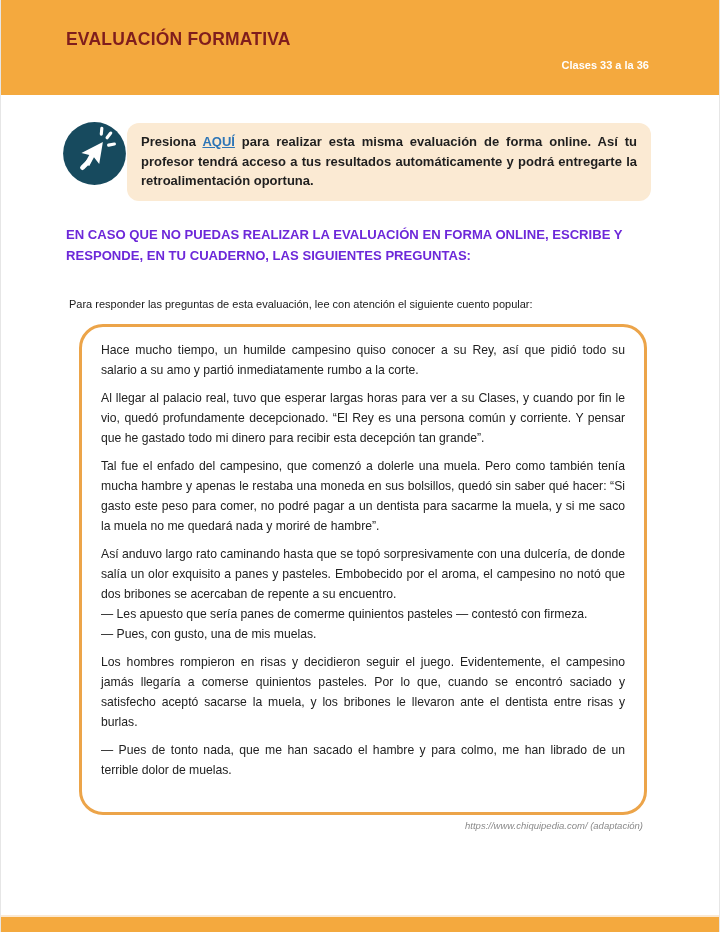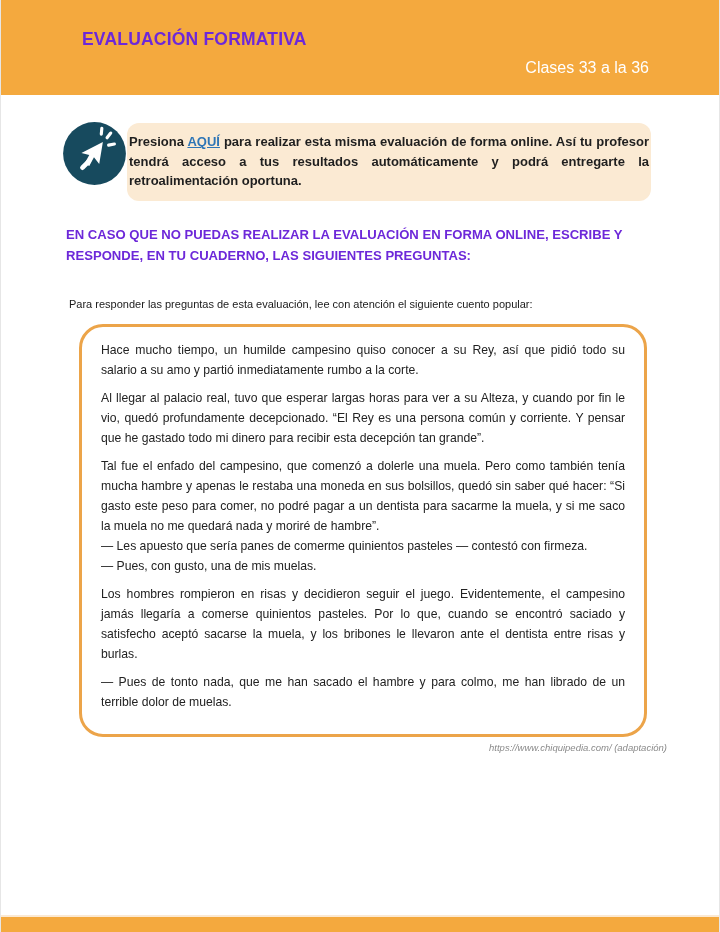--- a/index.html
+++ b/index.html
@@ -22,44 +22,44 @@
     border-right:1px solid #e6e6e6;
   }
 
   
   .header{
     height:95px;
     background:var(--header_orange);
     position:relative;
   }
   .header-titles{
-    position:absolute;left:81px;top:26px;
-    color:#6d28d9;font-weight:bold;
+    position:absolute;left:65px;top:26px;
+    color:#7f1d1d;font-weight:bold;
     font-size:17.5px;line-height:26px;
     letter-spacing:.2px;
   }
   .header-classes{
     position:absolute;right:70px;top:59px;
-    color:#ffffff;font-weight:normal;font-size:16px;
+    color:#ffffff;font-weight:bold;font-size:11px;
   }
 
   
   .callout-row{
     display:flex;align-items:flex-start;
     margin:25px 0 0 60px;
   }
   .callout-icon{
     width:67px;height:67px;flex:none;
     margin-top:0;
   }
   .callout-box{
     width:524px;margin-left:-1px;margin-top:3px;
     background:var(--callout_bg);
     border-radius:12px;
-    padding:9px 2px 10px;
+    padding:9px 14px 10px;
   }
   .callout-text{
     font-size:13px;font-weight:bold;
     line-height:19.5px;text-align:justify;
     color:var(--text_dark);
   }
   .callout-link{
     color:var(--link_blue);
     text-decoration:underline;
     cursor:pointer;
@@ -76,33 +76,33 @@
   .intro{
     margin:32px 60px 0 68px;
     font-size:11px;color:#1a1a1a;
   }
 
   
   .story-box{
     margin:14px 72px 0 78px;
     border:3px solid var(--story_border);
     border-radius:24px;
-    padding:13px 19px 22px;
+    padding:13px 19px 32px;
     background:#ffffff;
   }
   .story-p{
     font-size:12.2px;line-height:20px;
     text-align:justify;color:#222222;
     margin:8px 0 0;
   }
   .story-p.tight,.story-p:first-child{margin-top:0;}
 
   
   .citation{
-    margin:5px 52px 0 0;
+    margin:5px 76px 0 0;
     text-align:right;
     font-size:9.5px;font-style:italic;
     color:var(--citation_gray);
   }
 
   
   .footer-bar{
     position:absolute;bottom:0;left:0;right:0;
     height:17px;
     background:var(--header_orange);
@@ -134,22 +134,23 @@
     <p class="callout-text"><span>Presiona </span><a class="callout-link">AQUÍ</a><span> para realizar esta misma evaluación de forma online. Así tu profesor tendrá acceso a tus resultados automáticamente y podrá entregarte la retroalimentación oportuna.</span></p>
   </div>
 </div>
 
 <p class="instruction">EN CASO QUE NO PUEDAS REALIZAR LA EVALUACIÓN EN FORMA ONLINE, ESCRIBE Y RESPONDE, EN TU CUADERNO, LAS SIGUIENTES PREGUNTAS:</p>
 
 <p class="intro">Para responder las preguntas de esta evaluación, lee con atención el siguiente cuento popular:</p>
 
 <div class="story-box">
     <p class="story-p">Hace mucho tiempo, un humilde campesino quiso conocer a su Rey, así que pidió todo su salario a su amo y partió inmediatamente rumbo a la corte.</p>
-    <p class="story-p">Al llegar al palacio real, tuvo que esperar largas horas para ver a su Alteza, y cuando por fin le vio, quedó profundamente decepcionado. “El Rey es una persona común y corriente. Y pensar que he gastado todo mi dinero para recibir esta decepción tan grande”.</p>
+    <p class="story-p">Al llegar al palacio real, tuvo que esperar largas horas para ver a su Clases, y cuando por fin le vio, quedó profundamente decepcionado. “El Rey es una persona común y corriente. Y pensar que he gastado todo mi dinero para recibir esta decepción tan grande”.</p>
     <p class="story-p">Tal fue el enfado del campesino, que comenzó a dolerle una muela. Pero como también tenía mucha hambre y apenas le restaba una moneda en sus bolsillos, quedó sin saber qué hacer: “Si gasto este peso para comer, no podré pagar a un dentista para sacarme la muela, y si me saco la muela no me quedará nada y moriré de hambre”.</p>
+    <p class="story-p">Así anduvo largo rato caminando hasta que se topó sorpresivamente con una dulcería, de donde salía un olor exquisito a panes y pasteles. Embobecido por el aroma, el campesino no notó que dos bribones se acercaban de repente a su encuentro.</p>
     <p class="story-p tight">— Les apuesto que sería panes de comerme quinientos pasteles — contestó con firmeza.</p>
     <p class="story-p tight">— Pues, con gusto, una de mis muelas.</p>
     <p class="story-p">Los hombres rompieron en risas y decidieron seguir el juego. Evidentemente, el campesino jamás llegaría a comerse quinientos pasteles. Por lo que, cuando se encontró saciado y satisfecho aceptó sacarse la muela, y los bribones le llevaron ante el dentista entre risas y burlas.</p>
     <p class="story-p">— Pues de tonto nada, que me han sacado el hambre y para colmo, me han librado de un terrible dolor de muelas.</p>
   </div>
 
 <p class="citation">https://www.chiquipedia.com/ (adaptación)</p>
 
 <div class="footer-bar"></div>
 

